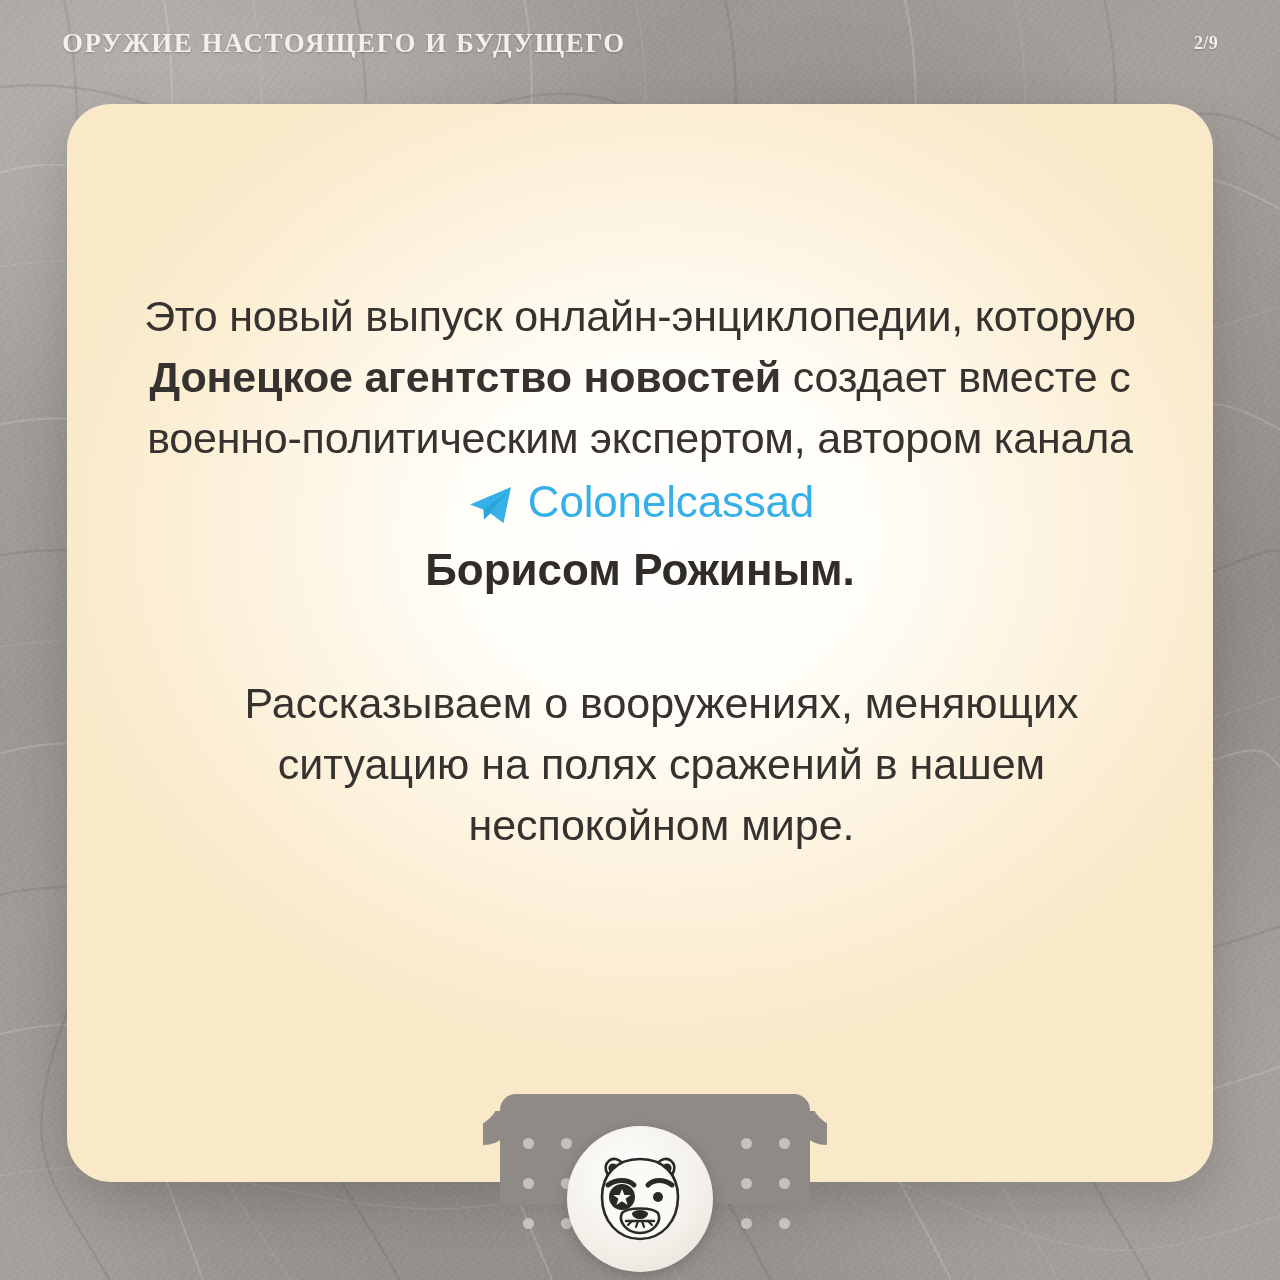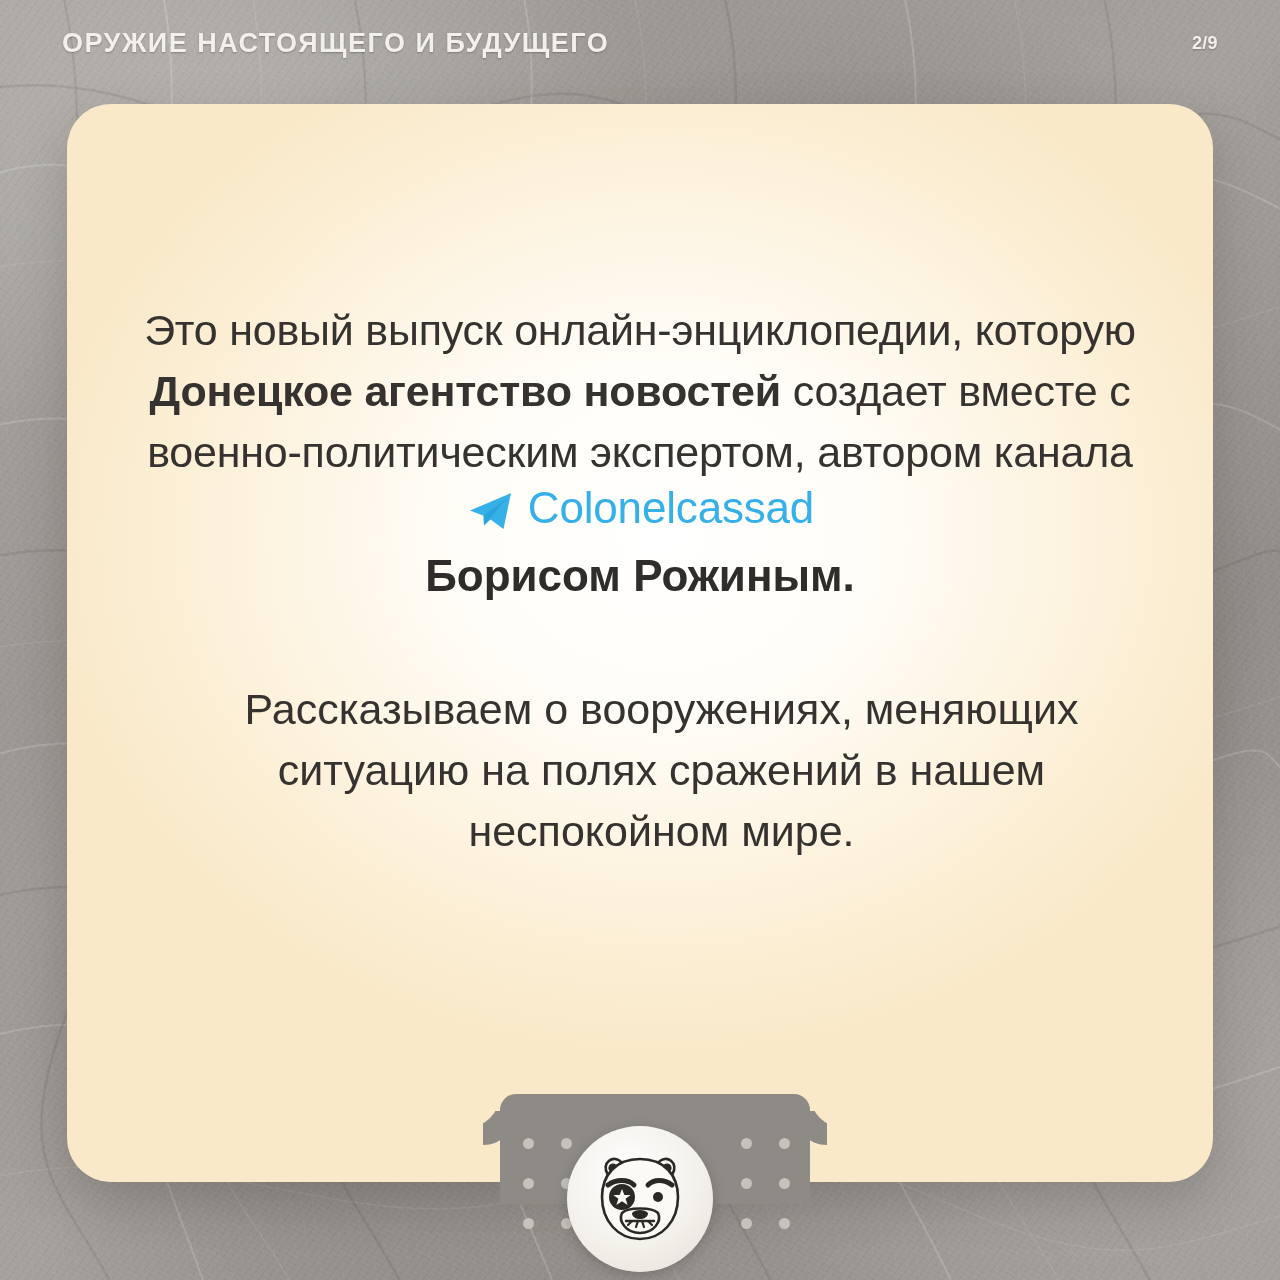--- a/index.html
+++ b/index.html
@@ -48,20 +48,21 @@
 
   .header {
     position: absolute;
     top: 28px;
     left: 62px;
     right: 62px;
     display: flex;
     align-items: center;
     justify-content: space-between;
     z-index: 5;
+    font-family: Liberation Serif, serif;
   }
 
   .header-title {
     font-size: 27px;
     letter-spacing: 0.055em;
     font-weight: 700;
     color: #f3f0ec;
     text-transform: uppercase;
     text-shadow: 0 1px 2px rgba(0,0,0,0.25);
   }
@@ -147,40 +148,40 @@
     box-shadow: 0 4px 14px rgba(0,0,0,0.18);
     z-index: 7;
     display: flex;
     align-items: center;
     justify-content: center;
   }
 
   .content {
     position: absolute;
     left: 120px;
-    top: 300px;
+    top: 286px;
     width: 1040px;
     text-align: center;
     z-index: 5;
     color: #33302e;
   }
 
   .para {
     font-size: 43px;
     line-height: 1.42;
     letter-spacing: -0.005em;
     color: #36322f;
   }
 
   .para b {
     font-weight: 700;
   }
 
   .channel-line {
-    margin-top: 0;
+    margin-top: 8px;
     display: flex;
     align-items: center;
     justify-content: center;
     gap: 14px;
   }
 
   .channel-name {
     font-size: 44px;
     color: #35b0e8;
     letter-spacing: -0.004em;

